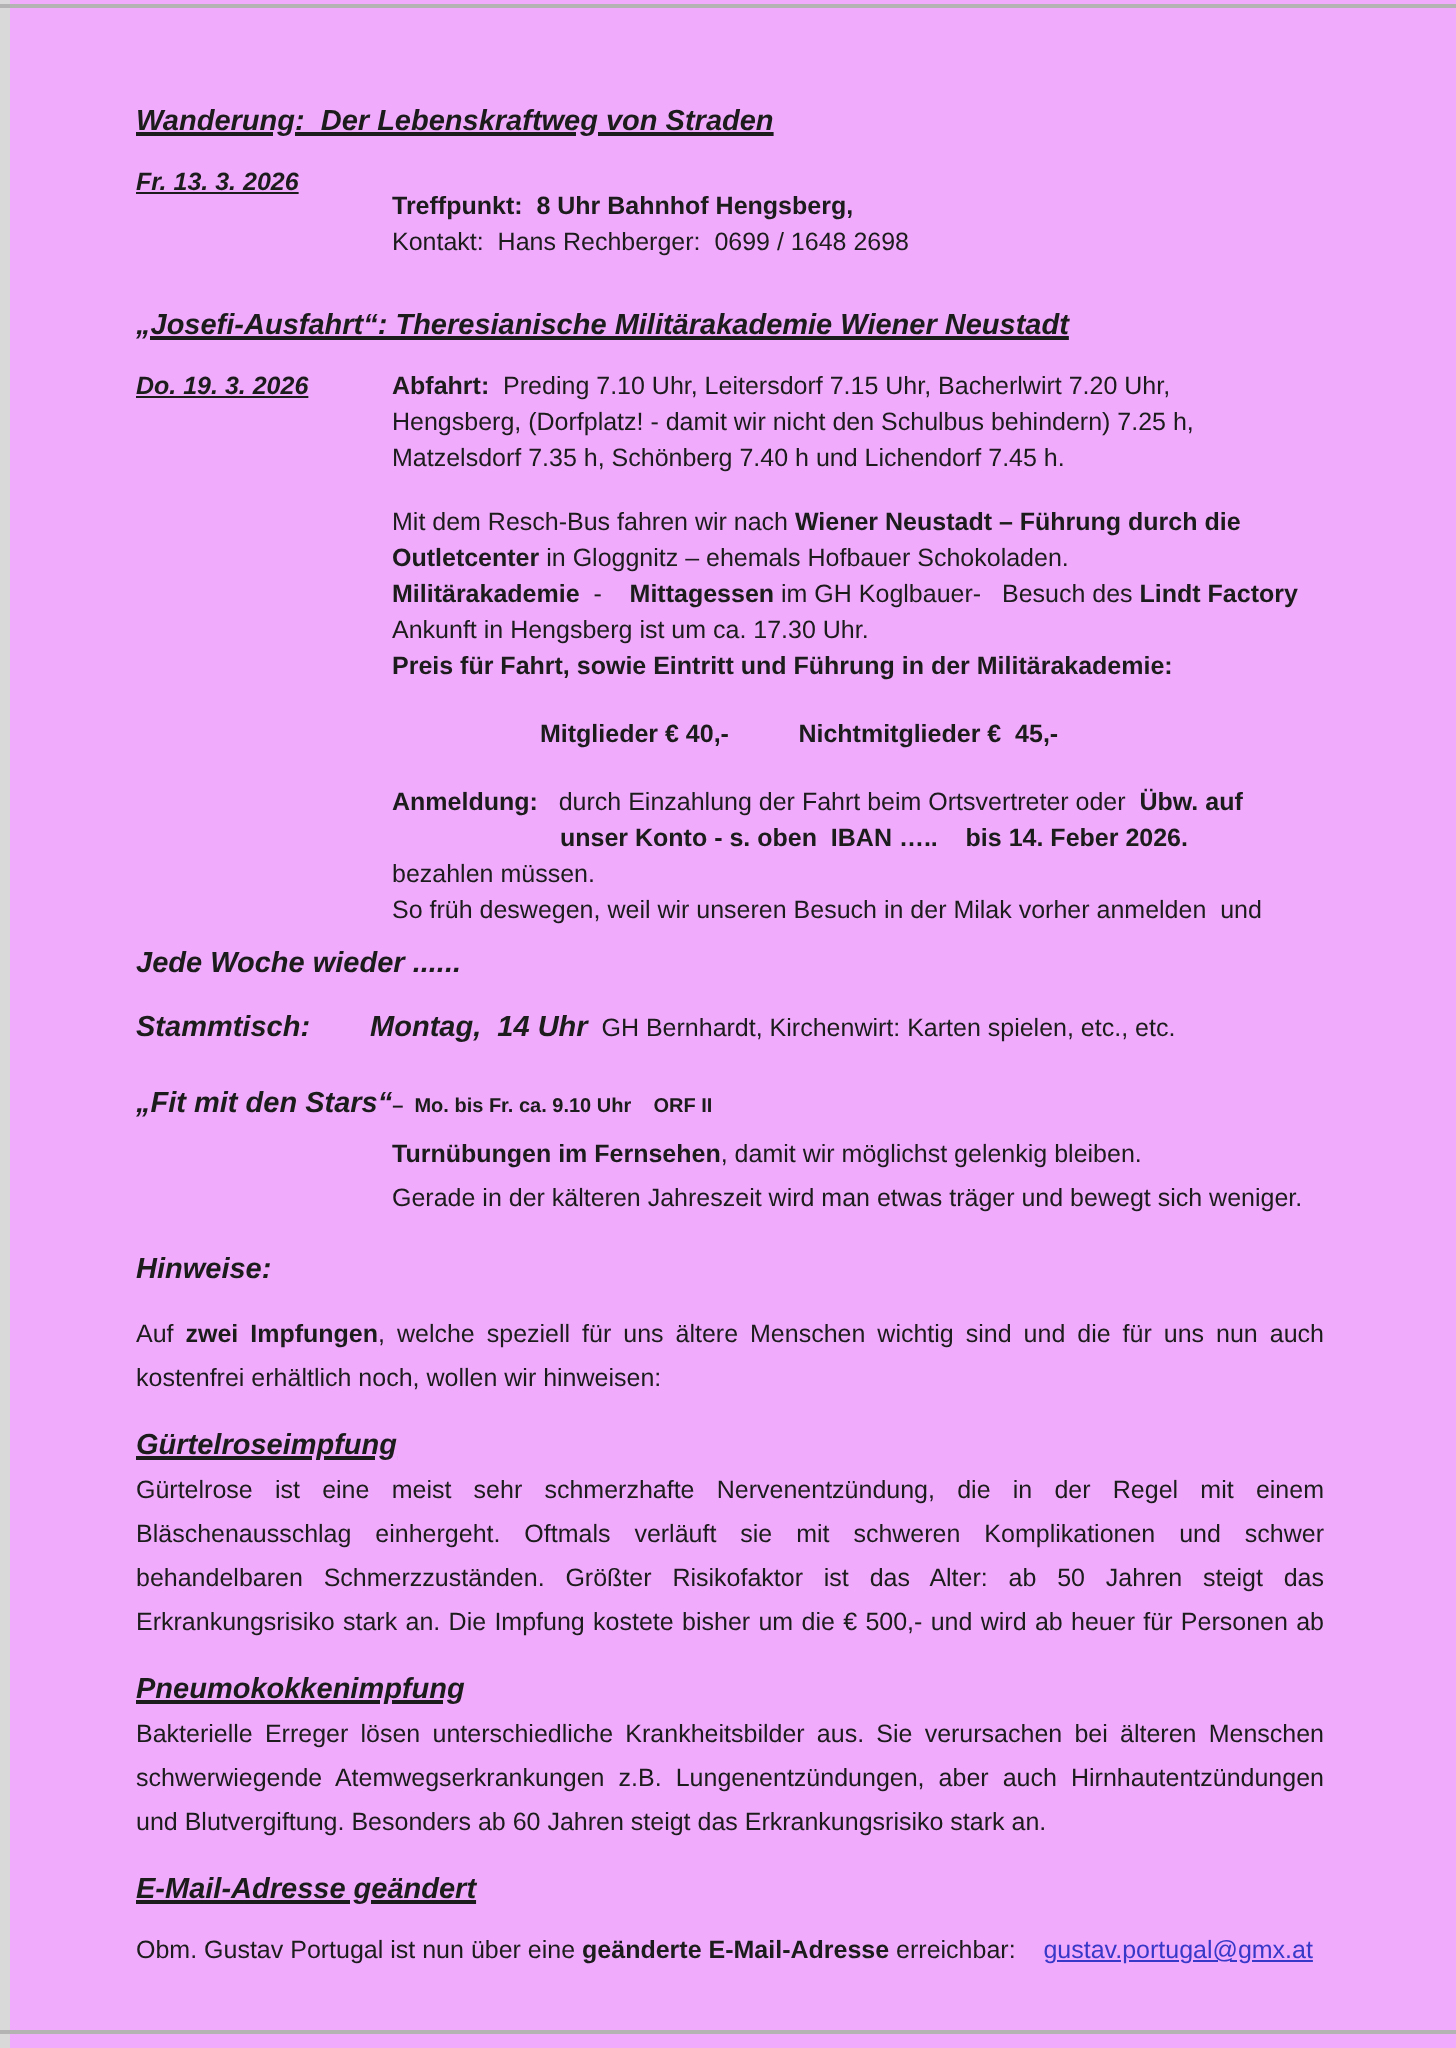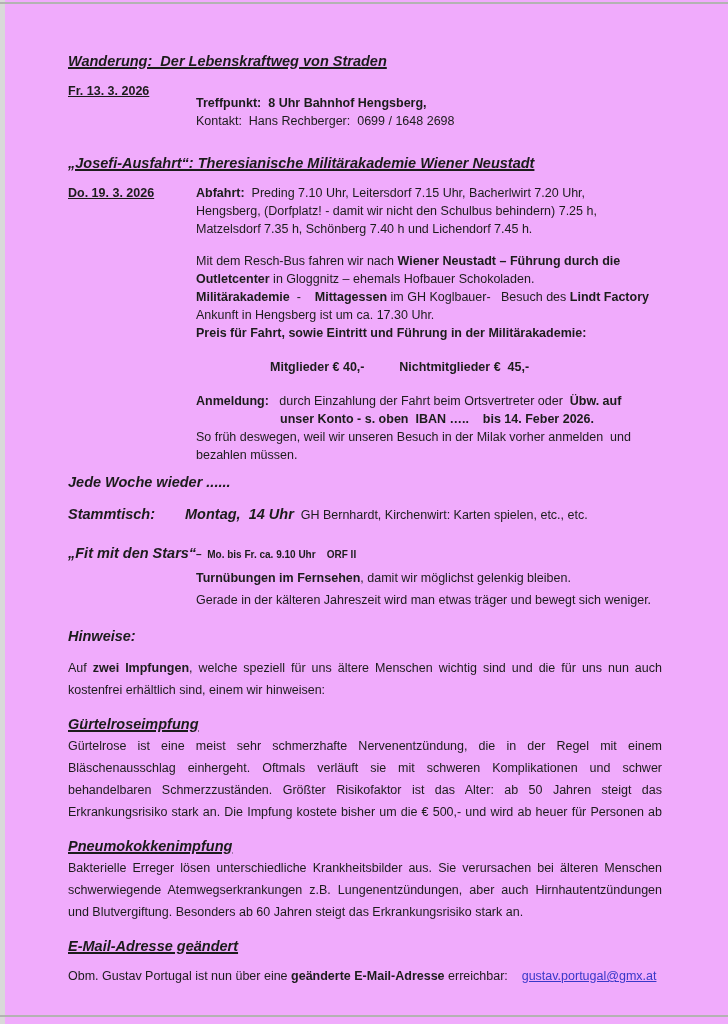--- a/index.html
+++ b/index.html
@@ -8,21 +8,21 @@
   .edge-left{position:absolute;left:0;top:0;width:5px;height:100%;background:#d9d9d9;}
   .edge-top{position:absolute;left:0;top:2px;width:100%;height:2px;background:#b3b3b3;}
   .edge-bottom{position:absolute;left:0;top:1015px;width:100%;height:2px;background:#b3b3b3;}
   .content{position:absolute;left:68px;top:52px;width:594px;font-size:12.5px;line-height:18px;}
   .b{font-weight:700;margin-top:12px;}
   .u{}
   .pre{white-space:pre-wrap;}
   .h{font-size:14.5px;font-weight:700;font-style:italic;}
   .hu{text-decoration:underline;text-decoration-thickness:1.5px;}
   .row{display:flex;align-items:flex-start;}
-  .lbl{width:128px;flex-shrink:0;font-weight:700;text-decoration:underline;}
+  .lbl{width:128px;flex-shrink:0;font-weight:700;font-style:italic;text-decoration:underline;}
   .ind{margin-left:128px;}
   .jp{line-height:22px;}
   .jl{text-align:justify;text-align-last:justify;}
   .link{color:var(--link-blue,#3838c8);text-decoration:underline;cursor:pointer;}
   .gap30{display:inline-block;width:30px;} .mt12{margin-top:12px;} .mt14{margin-top:14px;}
   .mt16{margin-top:16px;} .mt20{margin-top:20px;} .mt24{margin-top:24px;}
 </style>
 </head>
 <body>
 
@@ -54,41 +54,41 @@
 
     <div class="ind mt14">
       <div><span class="pre">Mit dem Resch-Bus fahren wir nach </span><span class="b pre">Wiener Neustadt – Führung durch die</span></div>
       <div><span class="b pre">Outletcenter</span><span class="pre"> in Gloggnitz – ehemals Hofbauer Schokoladen.</span></div>
       <div><span class="b pre">Militärakademie</span><span class="pre">  -    </span><span class="b pre">Mittagessen</span><span class="pre"> im GH Koglbauer-   Besuch des </span><span class="b pre">Lindt Factory</span></div>
       <div class="pre">Ankunft in Hengsberg ist um ca. 17.30 Uhr.</div>
       <div><span class="b u pre">Preis für Fahrt, sowie Eintritt und Führung</span><span class="b pre"> in der Militärakademie:</span></div>
       <div class="b pre mt16" style="margin-left:74px;">Mitglieder € 40,-          Nichtmitglieder €  45,-</div>
       <div class="mt16"><span class="b u pre">Anmeldung: </span><span class="pre">  durch Einzahlung der Fahrt beim Ortsvertreter oder  </span><span class="b pre">Übw. auf</span></div>
       <div style="margin-left:84px;"><span class="b pre">unser Konto - s. oben  IBAN ….. </span><span class="pre">   </span><span class="b u pre">bis 14. Feber 2026.</span></div>
+      <div class="pre">bezahlen müssen.</div>
       <div class="pre">So früh deswegen, weil wir unseren Besuch in der Milak vorher anmelden  und</div>
-      <div class="pre">bezahlen müssen.</div>
     </div>
 
     <div class="h pre" style="margin-top:9px;">Jede Woche wieder ......</div>
     <div class="mt14">
       <span class="h">Stammtisch:</span><span class="gap30"></span><span class="h pre">Montag,  14 Uhr</span><span class="pre">  GH Bernhardt, Kirchenwirt: Karten spielen, etc., etc.</span>
     </div>
 
     <div class="mt20">
       <span class="h">„Fit mit den Stars“</span><span class="b pre" style="font-size:10px;">–  Mo. bis Fr. ca. 9.10 Uhr    ORF II</span>
     </div>
     <div class="ind" style="margin-top:3px;line-height:22px;">
       <div><span class="b u pre">Turnübungen im Fernsehen</span><span class="pre">, damit wir möglichst gelenkig bleiben.</span></div>
       <div class="pre">Gerade in der kälteren Jahreszeit wird man etwas träger und bewegt sich weniger.</div>
     </div>
 
     <div class="h mt16">Hinweise:</div>
     <div class="jp mt12">
       <div class="jl"><span>Auf </span><span class="b">zwei  Impfungen</span><span>, welche speziell für uns ältere Menschen wichtig sind und die für uns nun auch</span></div>
-      <div><span class="u">kostenfrei</span><span> erhältlich sind, einem wir hinweisen:</span></div>
+      <div><span class="u">kostenfrei</span><span> erhältlich noch, wollen wir hinweisen:</span></div>
     </div>
 
     <div class="h hu mt14">Gürtelroseimpfung</div>
     <div class="jp" style="margin-top:2px;">
       <div class="jl">Gürtelrose ist eine meist sehr schmerzhafte Nervenentzündung, die in der Regel mit einem</div>
       <div class="jl">Bläschenausschlag einhergeht. Oftmals verläuft sie mit schweren Komplikationen und schwer</div>
       <div class="jl">behandelbaren Schmerzzuständen. Größter Risikofaktor ist das Alter: ab 50 Jahren steigt das</div>
       <div class="jl">Erkrankungsrisiko stark an. Die Impfung kostete bisher um die € 500,- und wird ab heuer für Personen ab</div>
     </div>
 

